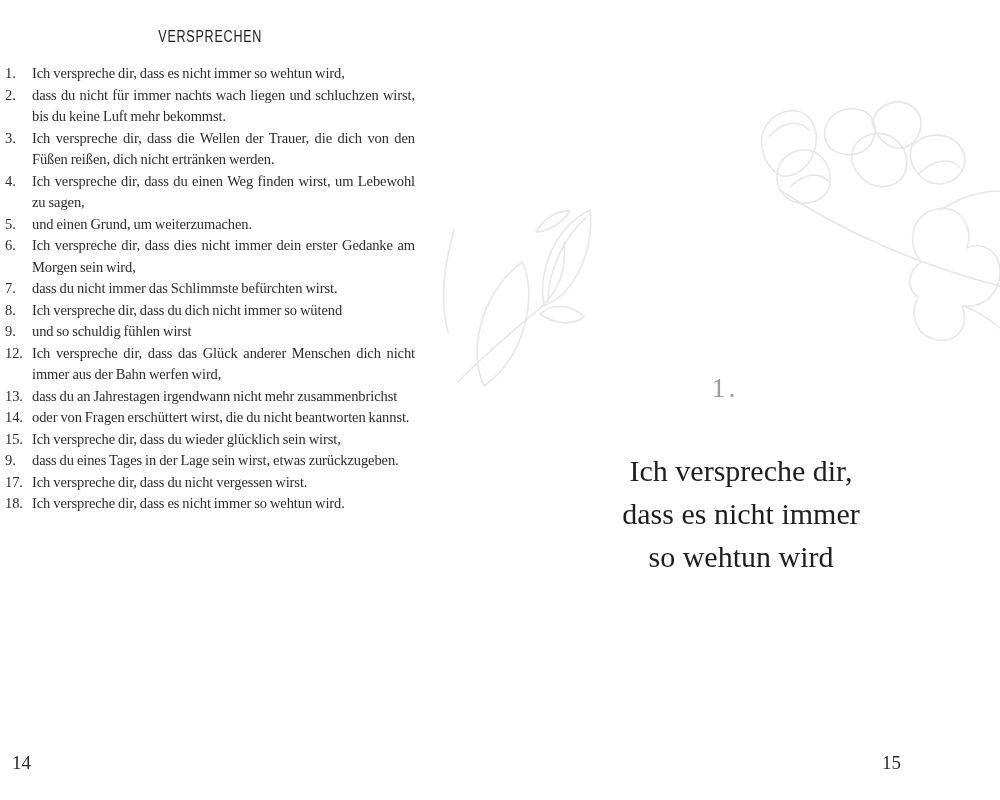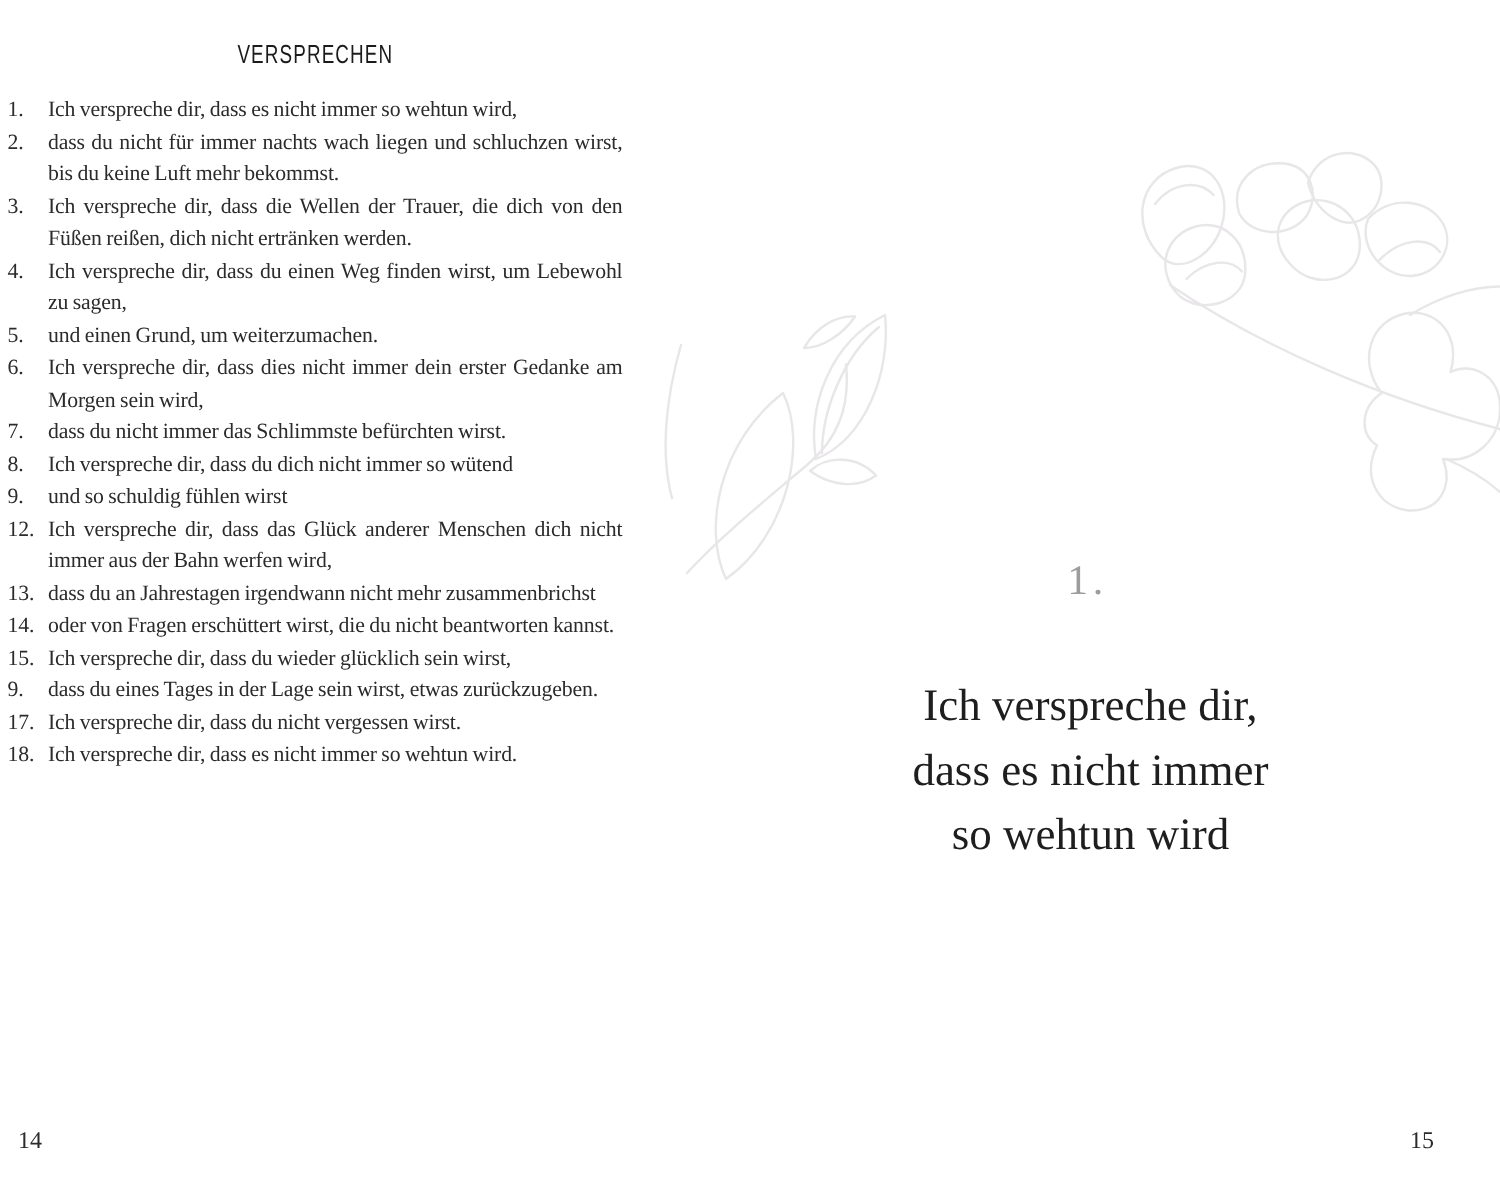--- a/index.html
+++ b/index.html
@@ -82,21 +82,21 @@
     left: 0;
     width: 450px;
     text-align: center;
     font-size: 28px;
     letter-spacing: 3px;
     color: #9c9c9c;
   }
   .chapter-quote {
     position: absolute;
     top: 449px;
-    left: 2px;
+    left: 16px;
     width: 450px;
     text-align: center;
     font-size: 30px;
     line-height: 43px;
     color: #1e1e1e;
   }
 
   
   .floral {
     position: absolute;
@@ -111,25 +111,25 @@
     stroke: #e8e6e8;
     stroke-width: 1.6;
     stroke-linecap: round;
     stroke-linejoin: round;
   }
 
   
   .page-number {
     position: absolute;
     top: 752px;
-    font-size: 16px;
+    font-size: 19px;
     color: #2b2b2b;
   }
   .page-number.left { left: 12px; }
-  .page-number.right { left: 936px; width: 20px; text-align: right; }
+  .page-number.right { left: 881px; width: 20px; text-align: right; }
 </style>
 </head>
 <body>
 
 <div class="book-spread">
 
   <svg class="floral" viewBox="0 0 560 330" aria-hidden="true">
 
     <path d="M14,150 C4,185 0,222 8,252"></path>
 

